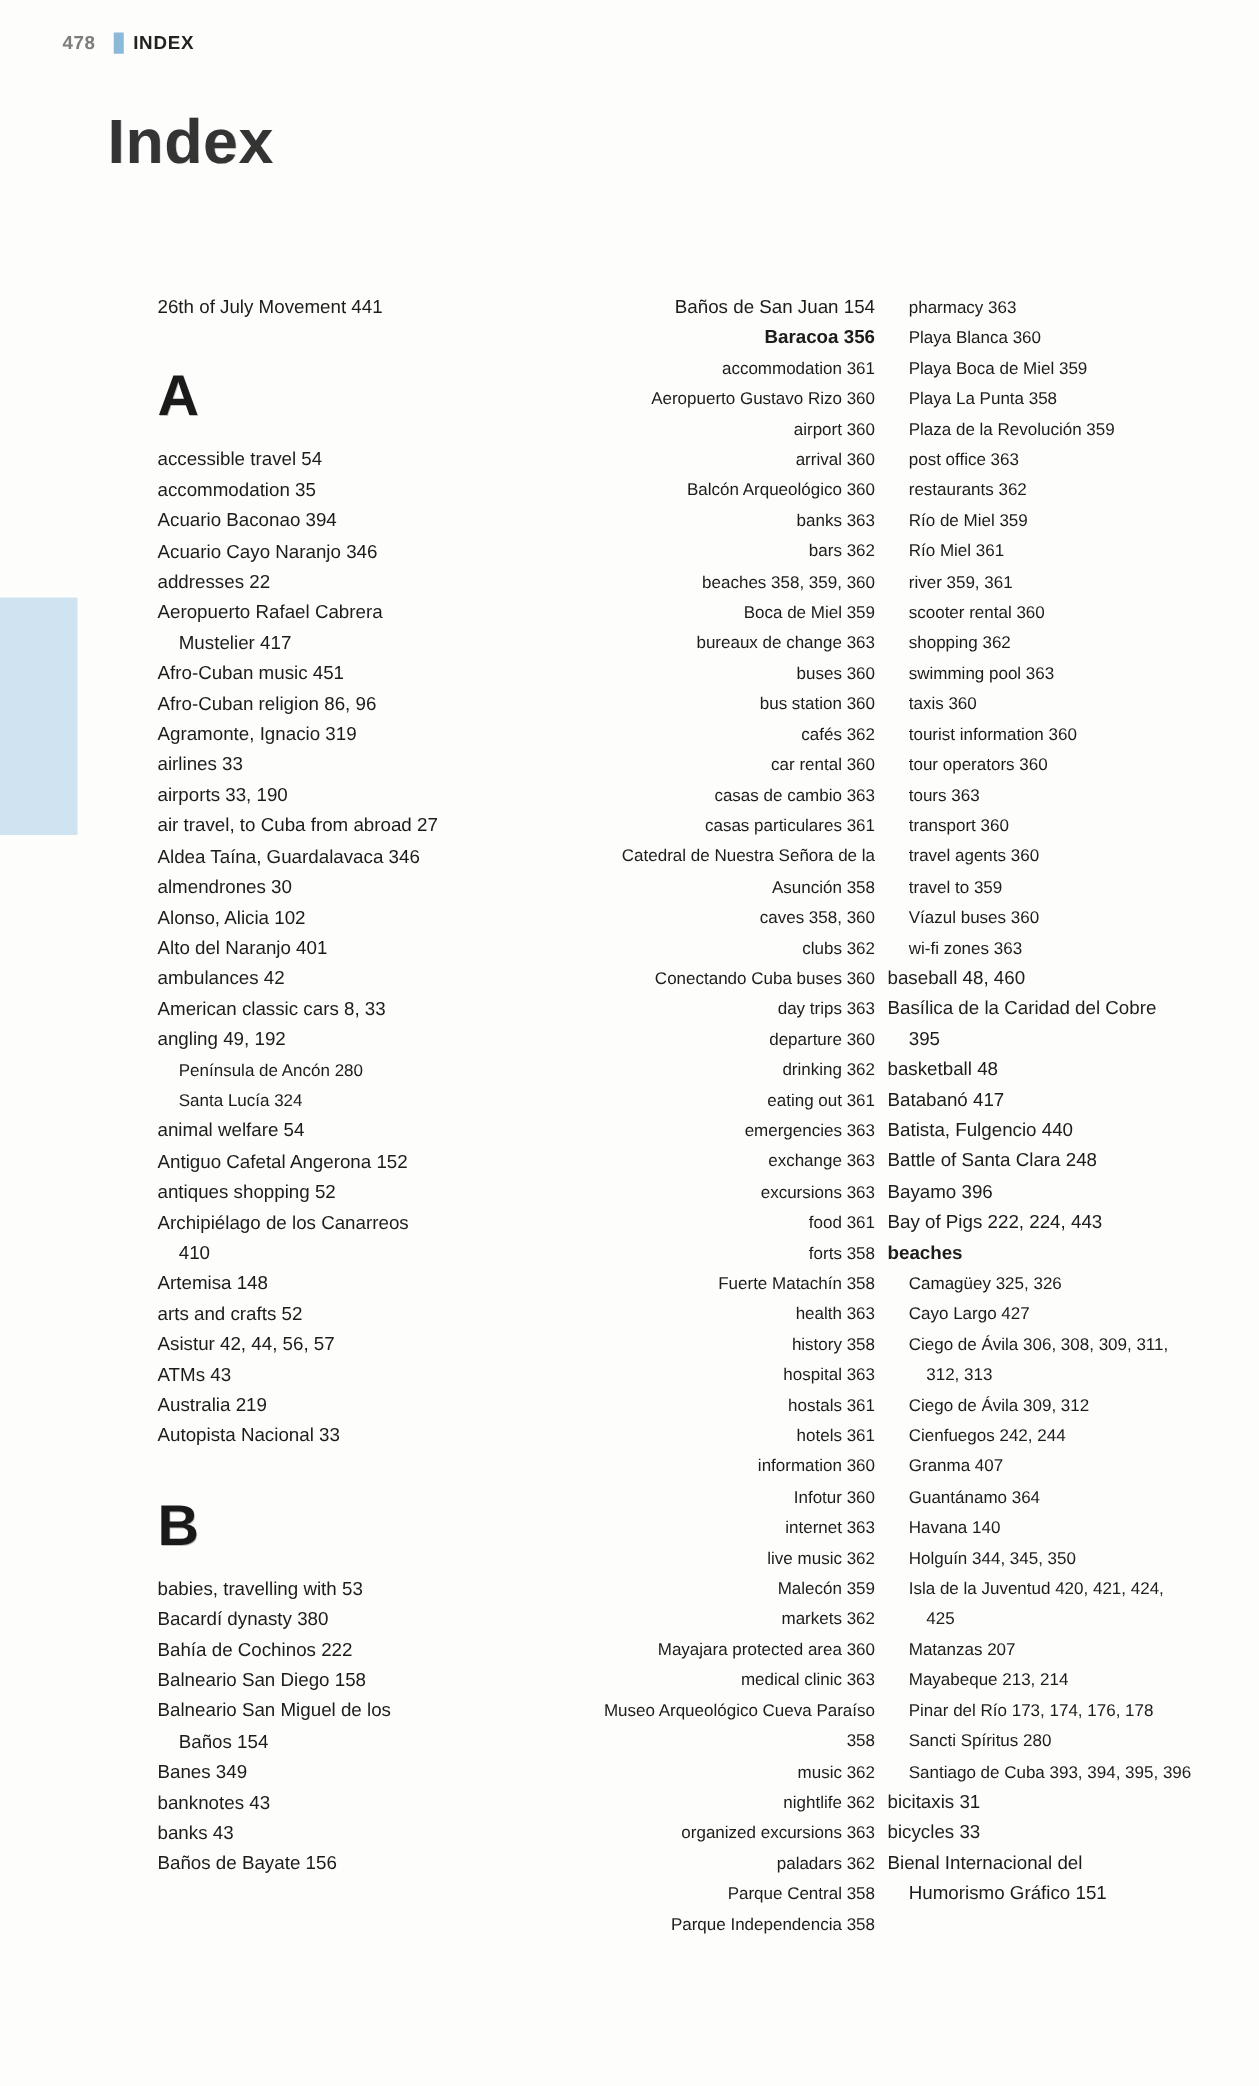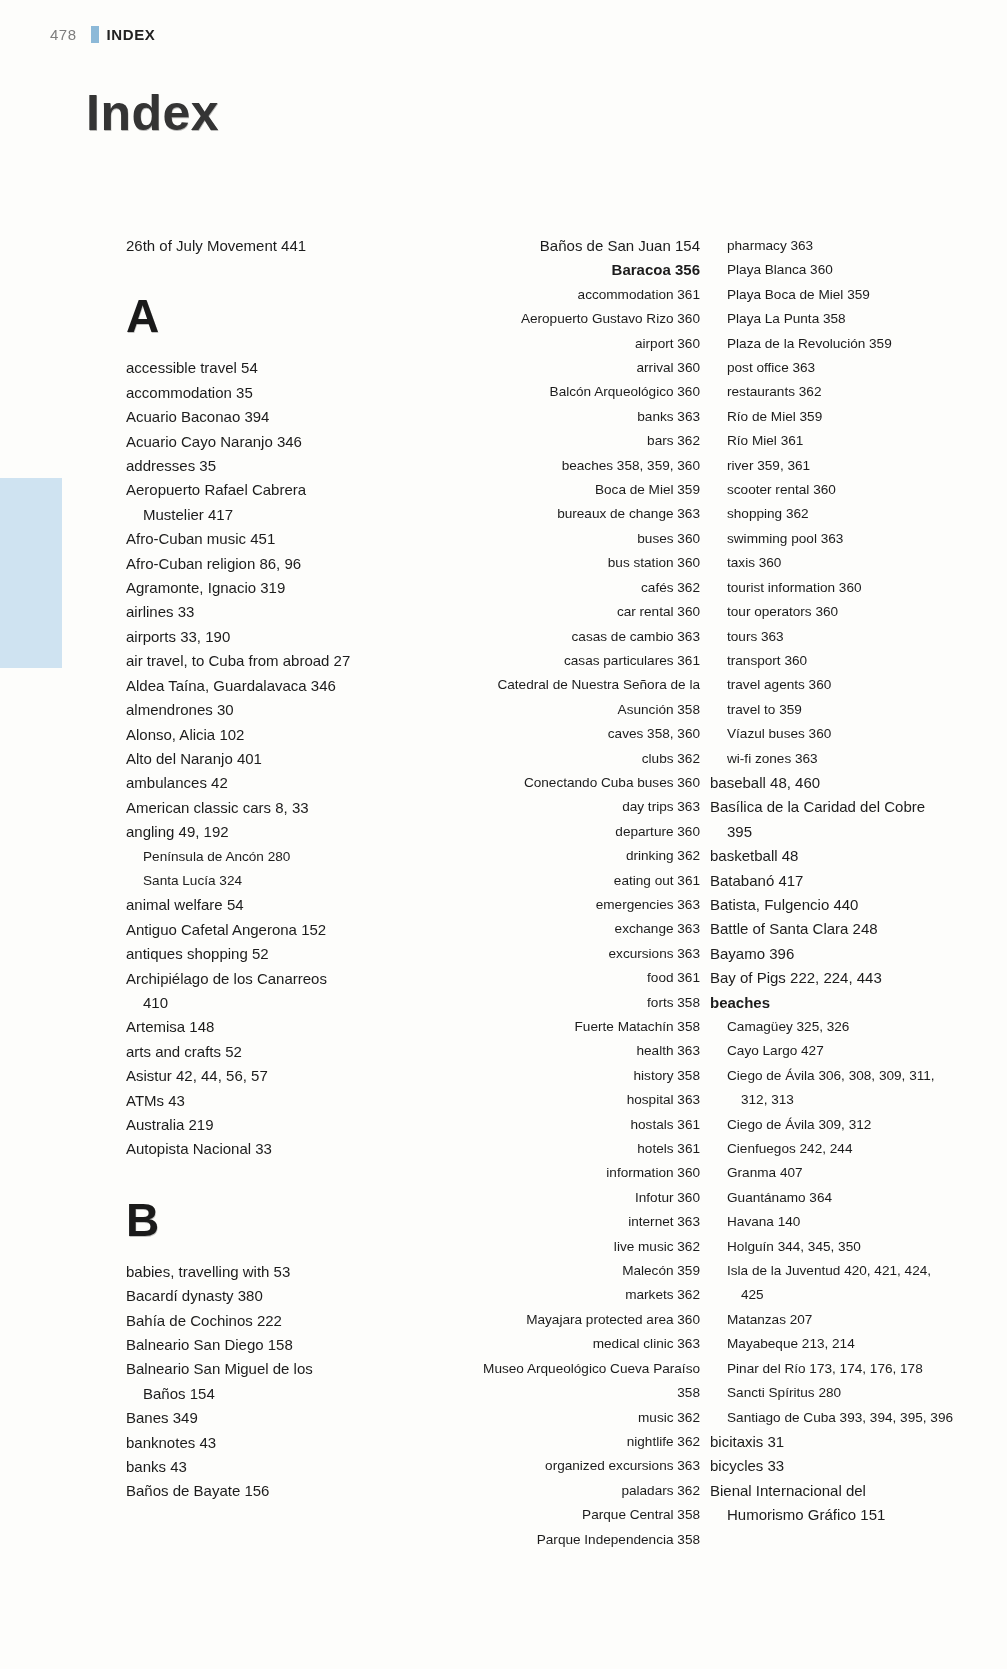--- a/index.html
+++ b/index.html
@@ -14,21 +14,21 @@
   }
   .thumb-tab {
     position: absolute; left: 0; top: 478px;
     width: 62px; height: 190px;
   }
   .page-header {
     position: absolute; left: 50px; top: 26px;
     display: flex; align-items: center;
     font-size: 15px;
   }
-  .page-number { color: #7d7d7d; letter-spacing: 0.5px; }
+  .page-number { color: #7d7d7d; letter-spacing: 0.5px; font-weight: bold; }
   .header-bar {
     display: inline-block; width: 8px; height: 17px;
     margin: 0 8px 0 14px;
   }
   .header-label { font-weight: 700; color: #222; letter-spacing: 0.6px; }
   .page-title {
     position: absolute; left: 86px; top: 84px;
     font-size: 50px; font-weight: 700; color: #343434;
     letter-spacing: 0.5px;
     text-shadow: 0.5px 0.5px 0.5px rgba(60,60,60,0.35);
@@ -65,21 +65,21 @@
 <h1 class="page-title" style="margin:0;">Index</h1>
 
 <div class="columns">
   <div class="col col-1">
       <div class="main">26th of July Movement 441</div>
       <div class="letter">A</div>
       <div class="main">accessible travel 54</div>
       <div class="main">accommodation 35</div>
       <div class="main">Acuario Baconao 394</div>
       <div class="main">Acuario Cayo Naranjo 346</div>
-      <div class="main">addresses 35</div>
+      <div class="main">addresses 22</div>
       <div class="main">Aeropuerto Rafael Cabrera
 Mustelier 417</div>
       <div class="main">Afro-Cuban music 451</div>
       <div class="main">Afro-Cuban religion 86, 96</div>
       <div class="main">Agramonte, Ignacio 319</div>
       <div class="main">airlines 33</div>
       <div class="main">airports 33, 190</div>
       <div class="main">air travel, to Cuba from abroad 27</div>
       <div class="main">Aldea Taína, Guardalavaca 346</div>
       <div class="main">almendrones 30</div>

